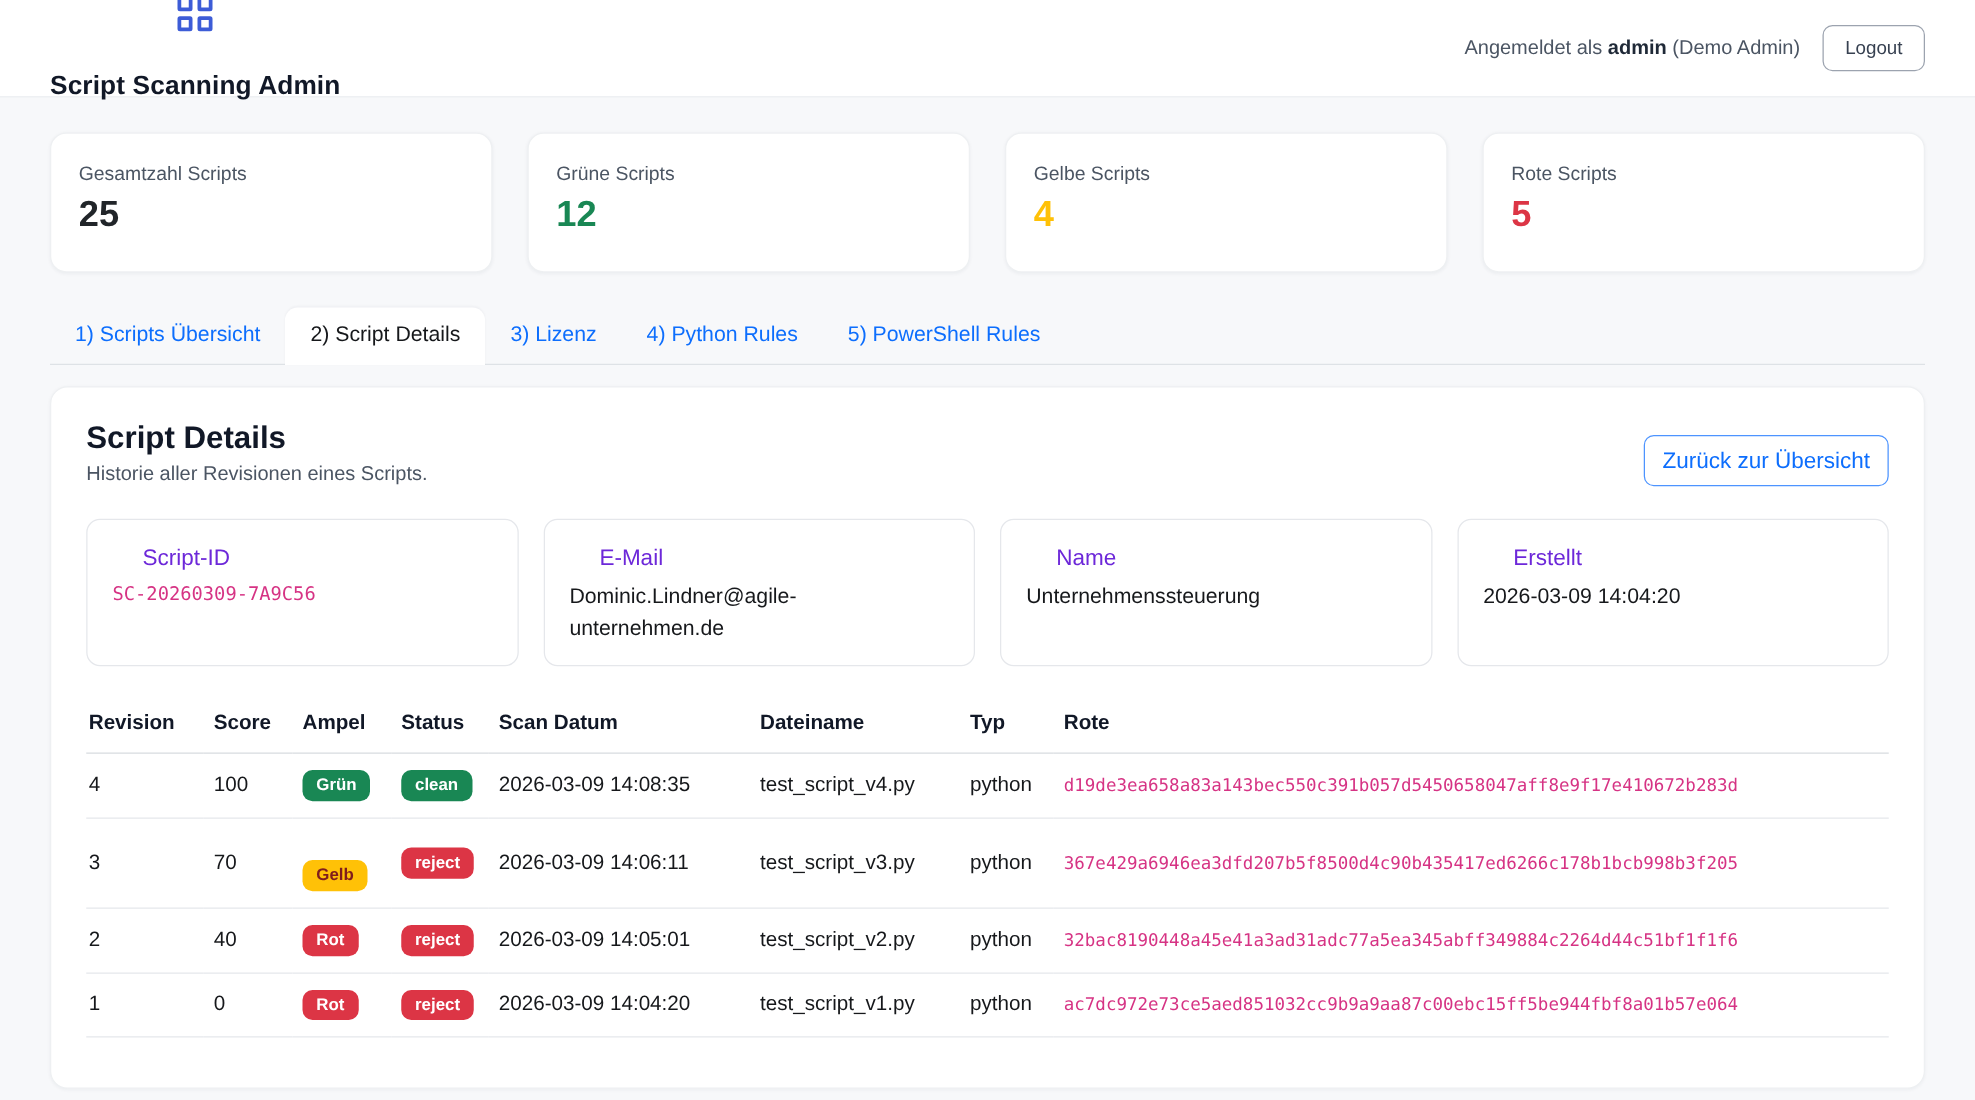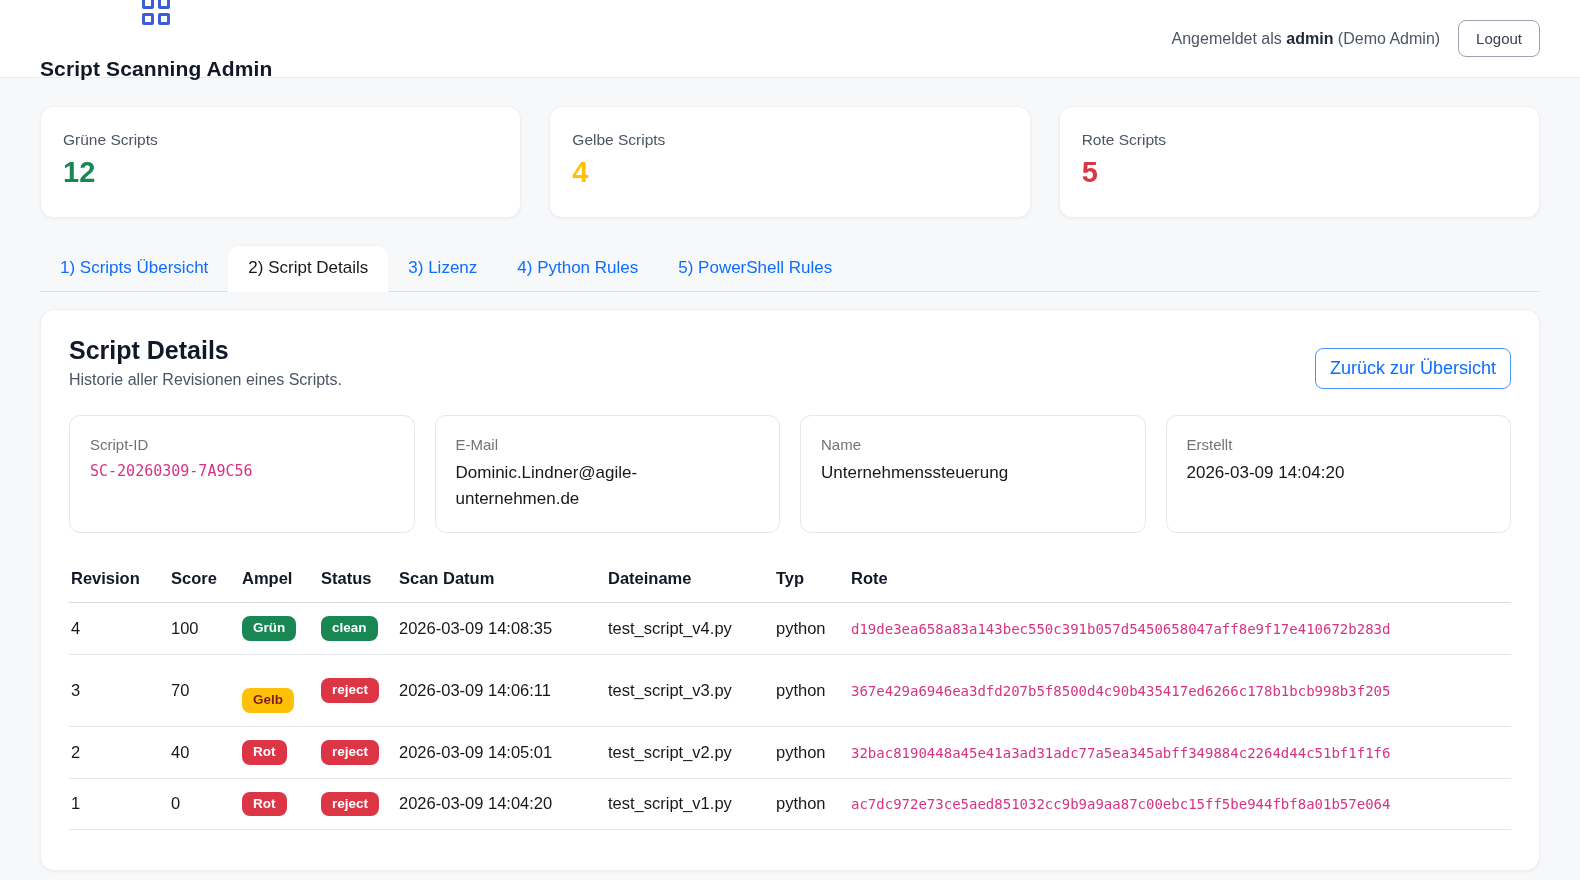--- a/index.html
+++ b/index.html
@@ -65,21 +65,21 @@
     font-size:18px; color:#0d6efd; background:#ffffff;
     border:1px solid #4d94ff; border-radius:8px; padding:9px 14px; cursor:pointer;
     margin-top:12px;
   }
   
   .info-row { display:flex; gap:20px; margin-top:26px; }
   .info-card {
     flex:1; border:1px solid #e5e7eb; border-radius:11px; background:#ffffff;
     padding:20px 20px; height:118px;
   }
-  .info-label { font-size:15px; color:#737373; margin-bottom:7px; }
+  .info-label { font-size:18px; color:#6d28d9; margin-bottom:7px;margin-left:24px; }
   .info-value { font-size:17px; color:#16181b; line-height:1.55; }
   .info-value.mono { font-family:"DejaVu Sans Mono", monospace; font-size:15px; color:#d63384; }
   
   table { width:100%; border-collapse:collapse; margin-top:26px; }
   th {
     text-align:left; font-size:16.5px; font-weight:700; color:#111827;
     padding:10px 8px 14px 8px; border-bottom:1px solid #d7dbdf; white-space:nowrap;
   }
   td {
     font-size:16.5px; color:#16181b; padding:13px 8px;
@@ -116,20 +116,24 @@
       <b>admin</b>
       <span>(Demo Admin)</span>
     </div>
     <button class="logout-btn">Logout</button>
   </div>
 </div>
 
 <div class="content">
 
   <div class="stats-row">
+    <div class="stat-card">
+      <div class="stat-label">Gesamtzahl Scripts</div>
+      <div class="stat-value v-dark">25</div>
+    </div>
     <div class="stat-card">
       <div class="stat-label">Grüne Scripts</div>
       <div class="stat-value v-green">12</div>
     </div>
     <div class="stat-card">
       <div class="stat-label">Gelbe Scripts</div>
       <div class="stat-value v-yellow">4</div>
     </div>
     <div class="stat-card">
       <div class="stat-label">Rote Scripts</div>

